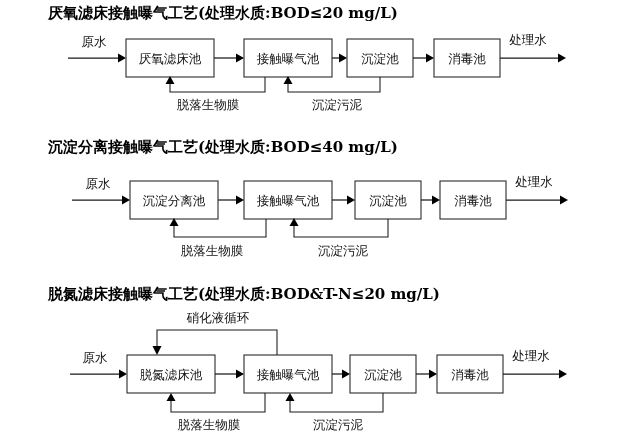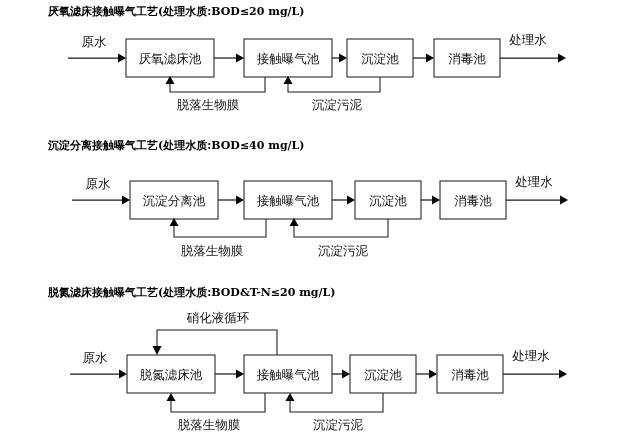--- a/index.html
+++ b/index.html
@@ -21,21 +21,21 @@
   }
   .section {
     position: absolute;
     left: 0;
     width: 635px;
   }
   .section-title {
     position: absolute;
     font-family: "DejaVu Serif", "Liberation Serif", serif;
     font-weight: bold;
-    font-size: 11px;
+    font-size: 15px;
     color: #000000;
     white-space: nowrap;
     letter-spacing: 0px;
   }
   svg.flow {
     position: absolute;
     left: 0;
     top: 0;
     display: block;
   }

